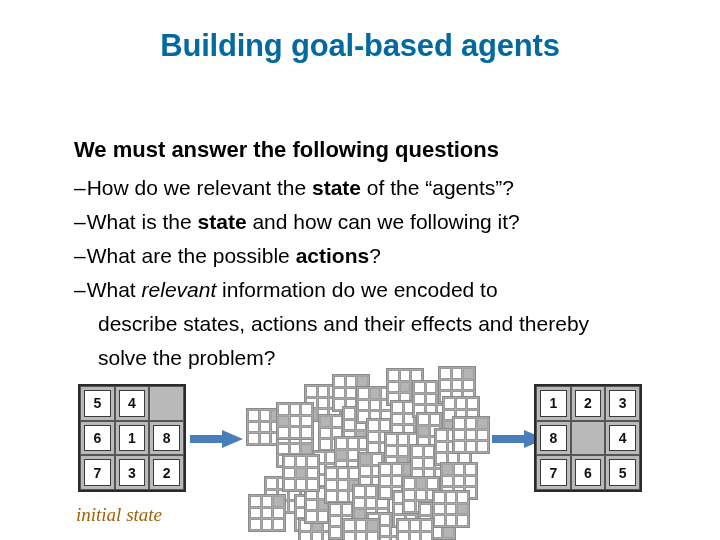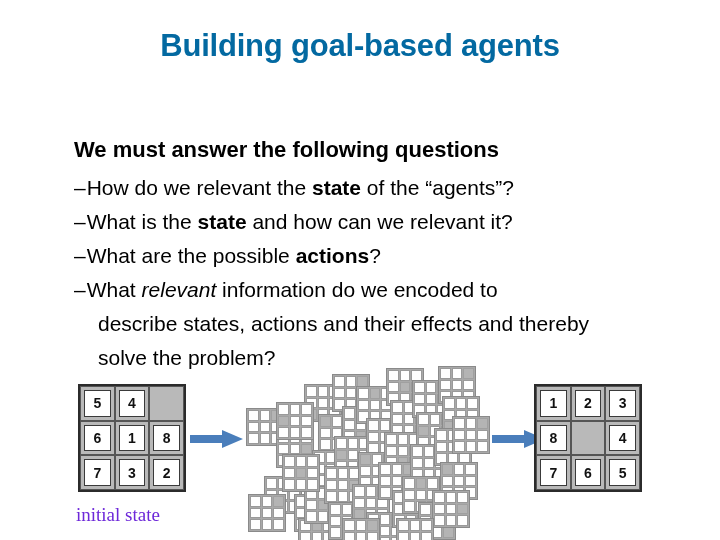--- a/index.html
+++ b/index.html
@@ -112,22 +112,23 @@
 
   #board-initial { left: 78px; top: 18px; }
   #board-goal    { left: 534px; top: 18px; }
 
   
   .caption {
     position: absolute;
     top: 138px;
     font-family: "Liberation Serif", serif;
     font-size: 19px;
-    color: #6d28d9;
+    color: #a16207;
     white-space: nowrap;
+    font-style: italic;
   }
   #caption-initial { left: 76px; }
   #caption-goal    { left: 534px; }
 
   
   .arrow {
     position: absolute;
     top: 63px;
     width: 54px;
     height: 20px;
@@ -174,21 +175,21 @@
 
 <div class="body-block">
 
   <div class="lead-line">We must answer the following questions</div>
 
   <div class="bullet-line">
     <span class="dash">–</span><span>How do we relevant the </span><b class="em">state</b><span> of the “agents”?</span>
   </div>
 
   <div class="bullet-line">
-    <span class="dash">–</span><span>What is the </span><b class="em">state</b><span> and how can we relevant it?</span>
+    <span class="dash">–</span><span>What is the </span><b class="em">state</b><span> and how can we following it?</span>
   </div>
 
   <div class="bullet-line">
     <span class="dash">–</span><span>What are the possible </span><b class="em">actions</b><span>?</span>
   </div>
 
   <div class="bullet-line">
     <span class="dash">–</span><span>What </span><i class="em">relevant</i><span> information do we encoded to</span>
   </div>
 

